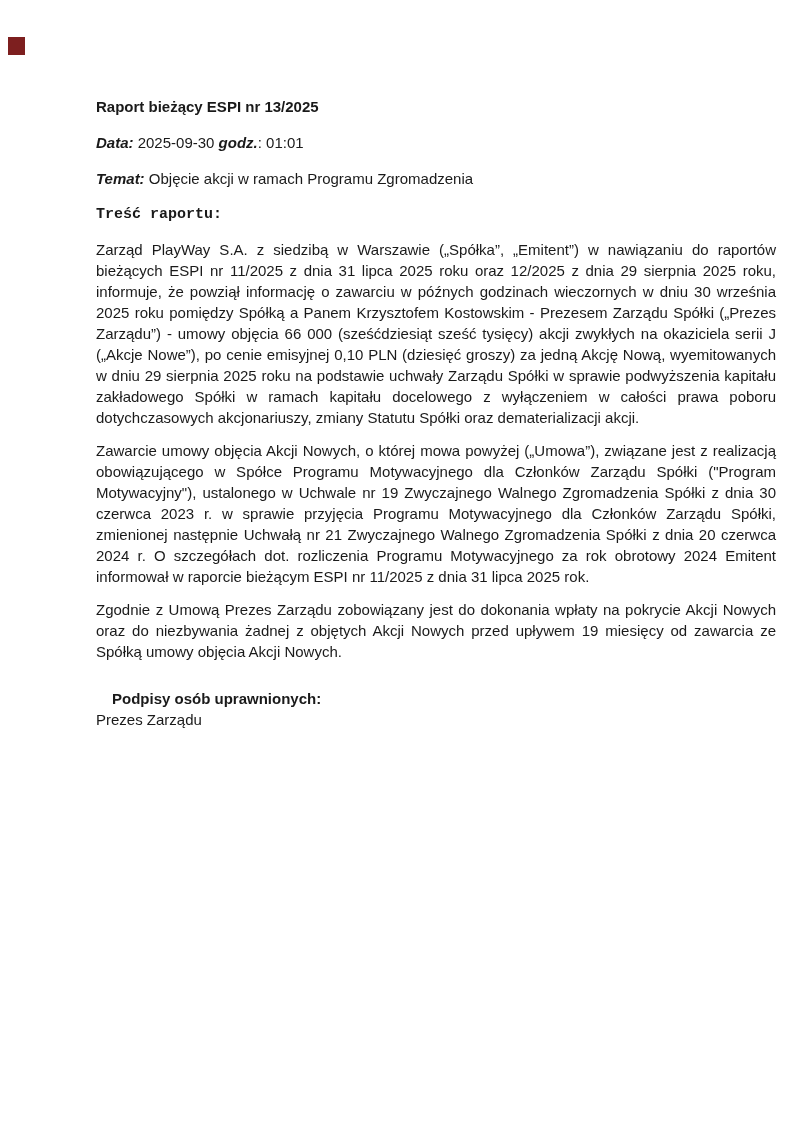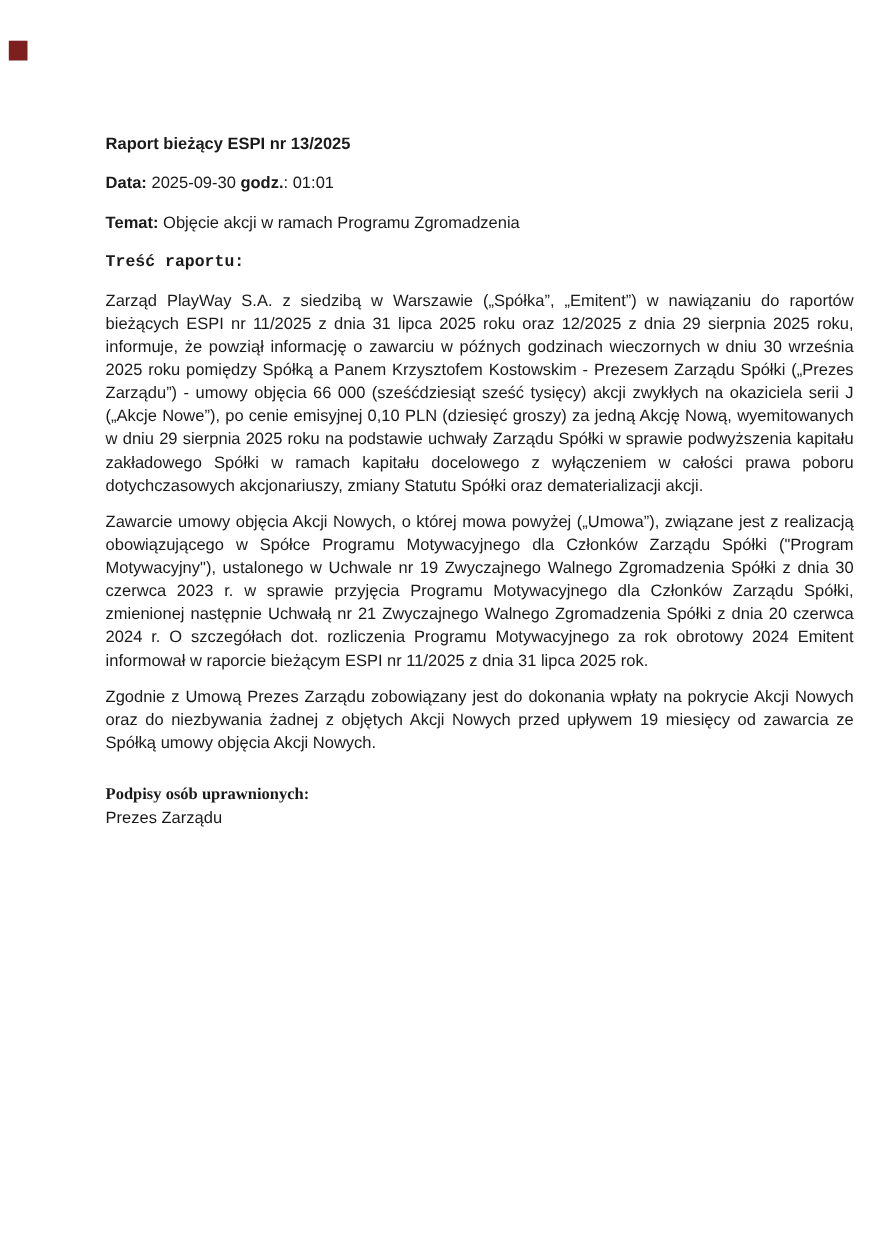--- a/index.html
+++ b/index.html
@@ -23,41 +23,40 @@
     top: 37px;
     width: 17px;
     height: 18px;
     background: #7d1f1f;
   }
   .content {
     position: absolute;
     left: 96px;
     top: 0;
     width: 680px;
-    padding-top: 120px;
+    padding-top: 96px;
     font-size: 15px;
     line-height: 21px;
   }
   .hline {
     margin: 0 0 15px 0;
   }
-  .hline strong { font-weight: bold; }
+  .hline strong { font-weight: bold; font-style: italic; }
   .body-label {
     margin: 0 0 14px 0;
     font-weight: bold;
     font-family: Liberation Mono, monospace;
   }
   p.para {
     margin: 0 0 12px 0;
     text-align: justify;
   }
   .signatures-heading {
-    margin: 26px 0 0 0;
+    margin: 26px 0 0 16px;
     font-weight: bold;
-    font-family: Liberation Serif, serif;
   }
   .sig-onbehalf {
     margin: 6px 0 0 0;
     font-weight: bold;
   }
   .sig-line {
     margin: 0;
   }
   .title {
     font-weight: bold;

